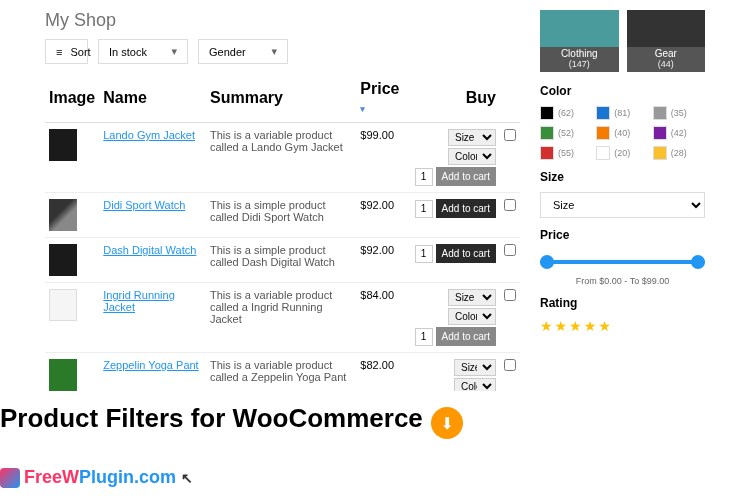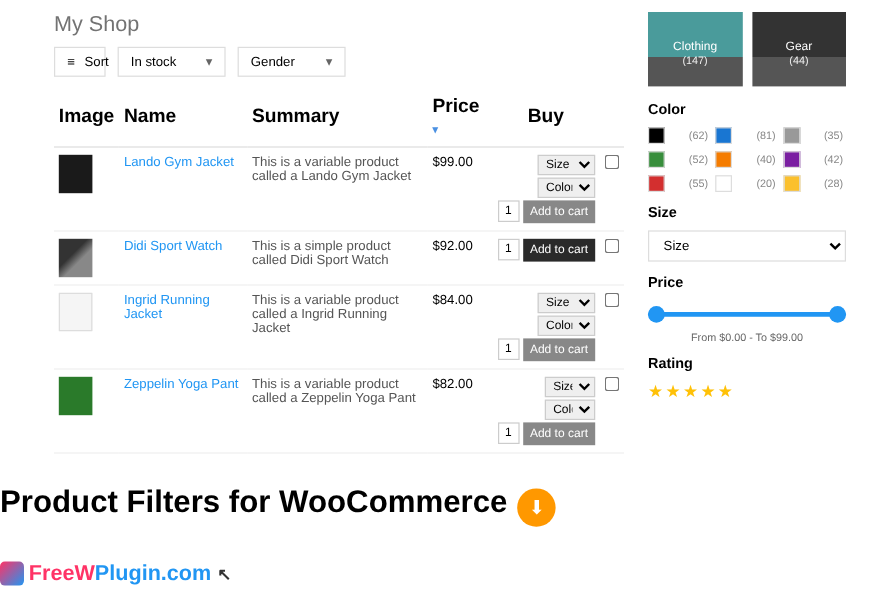--- a/index.html
+++ b/index.html
@@ -17,38 +17,38 @@
 .dropdown{flex:1;max-width:90px}
 table{width:100%;border-collapse:collapse;font-size:11px}
 th{text-align:left;padding:6px 4px;font-weight:700;border-bottom:1px solid #ddd;font-size:16px}
 th.price-col::after{content:' ▾';color:#4a90e2;font-size:9px}
 td{padding:6px 4px;vertical-align:top;border-bottom:1px solid #eee}
 .prod-img{width:28px;height:32px;object-fit:cover}
 .img-black{background:#1a1a1a}
 .img-watch{background:linear-gradient(135deg,#333 40%,#888 60%)}
 .img-white{background:#f5f5f5;border:1px solid #ddd}
 .img-green{background:#2a7a2a}
-.prod-link{color:#2196f3;font-size:11px}
+.prod-link{color:#2196f3;text-decoration:underline;font-size:11px}
 .summary{color:#555;font-size:11px;max-width:160px}
 .price{font-size:11px}
 .buy-cell{text-align:right}
 .select-sm{font-size:10px;border:1px solid #ccc;padding:1px 2px;width:48px;margin-bottom:2px;display:block;margin-left:auto}
 .select-inline{display:inline-block;width:42px}
 .qty{width:18px;height:18px;border:1px solid #ccc;text-align:center;font-size:10px;display:inline-block;vertical-align:middle;line-height:16px}
 .add-cart{background:#2a2a2a;color:#fff;border:none;padding:4px 6px;font-size:10px;cursor:pointer}
 .add-cart.gray{background:#888}
 .checkbox{width:12px;height:12px}
 .cats{display:flex;gap:8px;margin-bottom:12px}
-.cat{flex:1;background:#555;color:#fff;text-align:center;padding:24px 4px 8px 4px;font-size:10px;position:relative;height:62px}
+.cat{flex:1;background:#555;color:#fff;text-align:center;padding:38px 4px 8px 4px;font-size:10px;position:relative;height:62px}
 .cat.teal{background:linear-gradient(#4a9b9b 60%,#555 60%)}
 .cat.dark{background:linear-gradient(#333 60%,#555 60%)}
 .cat-count{font-size:9px;opacity:.9}
 .section-title{font-size:12px;font-weight:700;margin:10px 0 8px}
 .colors{display:grid;grid-template-columns:repeat(3,1fr);gap:6px 4px;font-size:9px}
-.color-row{display:flex;align-items:center;gap:20px}
+.color-row{display:flex;align-items:center;gap:4px}
 .swatch{width:14px;height:14px;border:1px solid #ddd}
 .sw-black{background:#000}.sw-blue{background:#1976d2}.sw-gray{background:#999}
 .sw-green{background:#388e3c}.sw-orange{background:#f57c00}.sw-purple{background:#7b1fa2}
 .sw-red{background:#d32f2f}.sw-white{background:#fff}.sw-yellow{background:#fbc02d}
 .color-count{color:#888;font-size:9px}
 .size-select{width:100%;border:1px solid #ddd;padding:5px 8px;font-size:11px;background:#fff}
 .slider{position:relative;height:20px;margin:10px 0 4px}
 .track{position:absolute;top:8px;left:0;right:0;height:4px;background:#2196f3;border-radius:2px}
 .handle{position:absolute;top:3px;width:14px;height:14px;background:#2196f3;border-radius:50%}
 .h-left{left:0}.h-right{right:0}
@@ -74,41 +74,51 @@
     <button class="filter-btn dropdown">In stock</button>
     <button class="filter-btn dropdown">Gender</button>
   </div>
   <table>
     <thead>
           <tr>
       <th>Image</th>
       <th>Name</th>
       <th>Summary</th>
       <th class="price-col">Price</th>
-      <th style="text-align:center">Buy</th>
+      <th style="text-align:right">Buy</th>
       <th></th>
     </tr>
         </thead>
     <tbody id="tbody">
           <tr>
             <td>
               <div class="prod-img img-black"></div>
             </td>
   <td><a class="prod-link">Lando Gym Jacket</a></td>
   <td class="summary">This is a variable product called a Lando Gym Jacket</td>
   <td class="price">$99.00</td>
   <td class="buy-cell"><select class="select-sm"><option>Size</option></select><select class="select-sm"><option>Color</option></select><span class="qty">1</span> <button class="add-cart gray">Add to cart</button></td>
   <td><input type="checkbox" class="checkbox" style=""></td>
           </tr>
           <tr>
             <td>
               <div class="prod-img img-watch"></div>
             </td>
   <td><a class="prod-link">Didi Sport Watch</a></td>
   <td class="summary">This is a simple product called Didi Sport Watch</td>
+  <td class="price">$92.00</td>
+  <td class="buy-cell"><span class="qty">1</span> <button class="add-cart">Add to cart</button></td>
+  <td><input type="checkbox" class="checkbox" style=""></td>
+          </tr>
+          <tr>
+            <td>
+              <div class="prod-img img-black"></div>
+            </td>
+  <td><a class="prod-link">Dash Digital Watch</a></td>
+  <td class="summary">This is a simple product called Dash Digital Watch</td>
   <td class="price">$92.00</td>
   <td class="buy-cell"><span class="qty">1</span> <button class="add-cart">Add to cart</button></td>
   <td><input type="checkbox" class="checkbox" style=""></td>
           </tr>
           <tr>
             <td>
               <div class="prod-img img-white"></div>
             </td>
   <td><a class="prod-link">Ingrid Running Jacket</a></td>
   <td class="summary">This is a variable product called a Ingrid Running Jacket</td>

